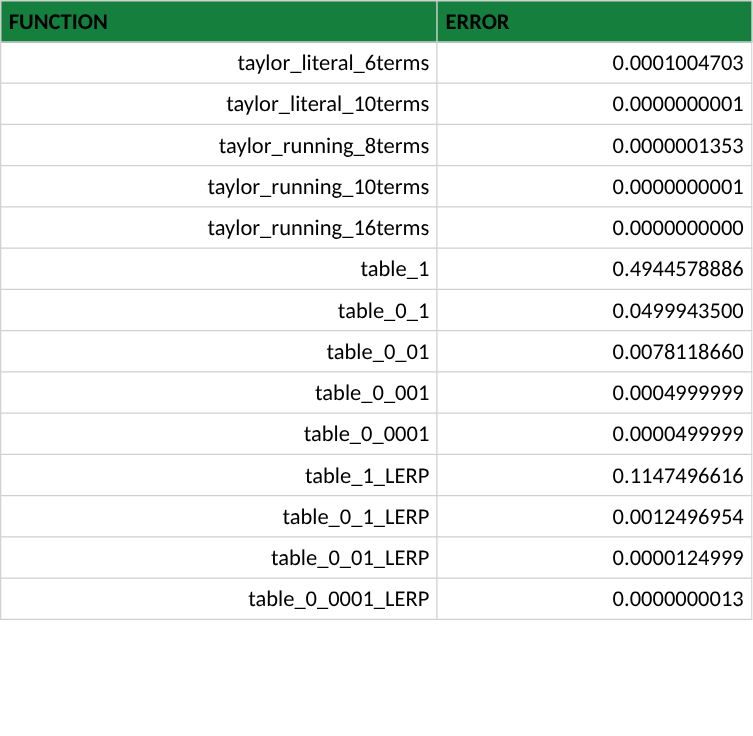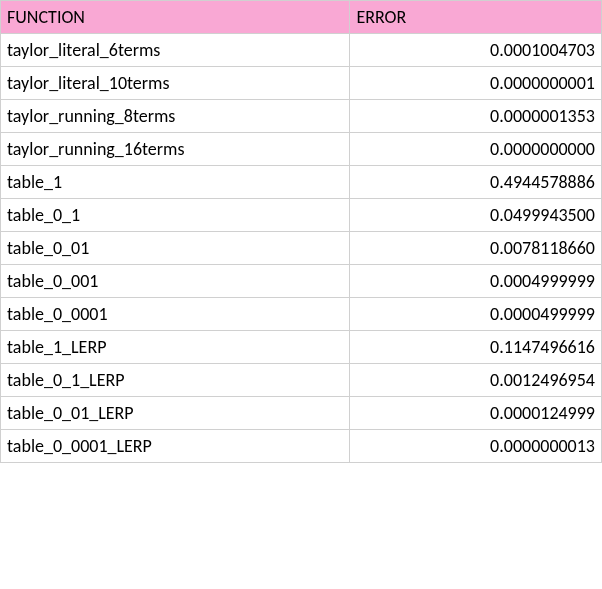--- a/index.html
+++ b/index.html
@@ -16,25 +16,25 @@
   }
   th, td {
     border: 1px solid #d0d0d0;
     padding: 4px 6px;
     height: 24px;
     vertical-align: middle;
     white-space: nowrap;
   }
   th {
     text-align: left;
-    font-weight: normal;
-    background: #f9a8d4;
+    font-weight: bold;
+    background: #15803d;
   }
   td.func {
-    text-align: left;
+    text-align: right;
   }
   td.err {
     text-align: right;
   }
   col.col-func { width: 350px; }
   col.col-err { width: 252px; }
 </style>
 </head>
 <body>
 
@@ -54,20 +54,24 @@
         <td class="func">taylor_literal_6terms</td>
         <td class="err">0.0001004703</td>
       </tr>
     <tr>
         <td class="func">taylor_literal_10terms</td>
         <td class="err">0.0000000001</td>
       </tr>
     <tr>
         <td class="func">taylor_running_8terms</td>
         <td class="err">0.0000001353</td>
+      </tr>
+    <tr>
+        <td class="func">taylor_running_10terms</td>
+        <td class="err">0.0000000001</td>
       </tr>
     <tr>
         <td class="func">taylor_running_16terms</td>
         <td class="err">0.0000000000</td>
       </tr>
     <tr>
         <td class="func">table_1</td>
         <td class="err">0.4944578886</td>
       </tr>
     <tr>

